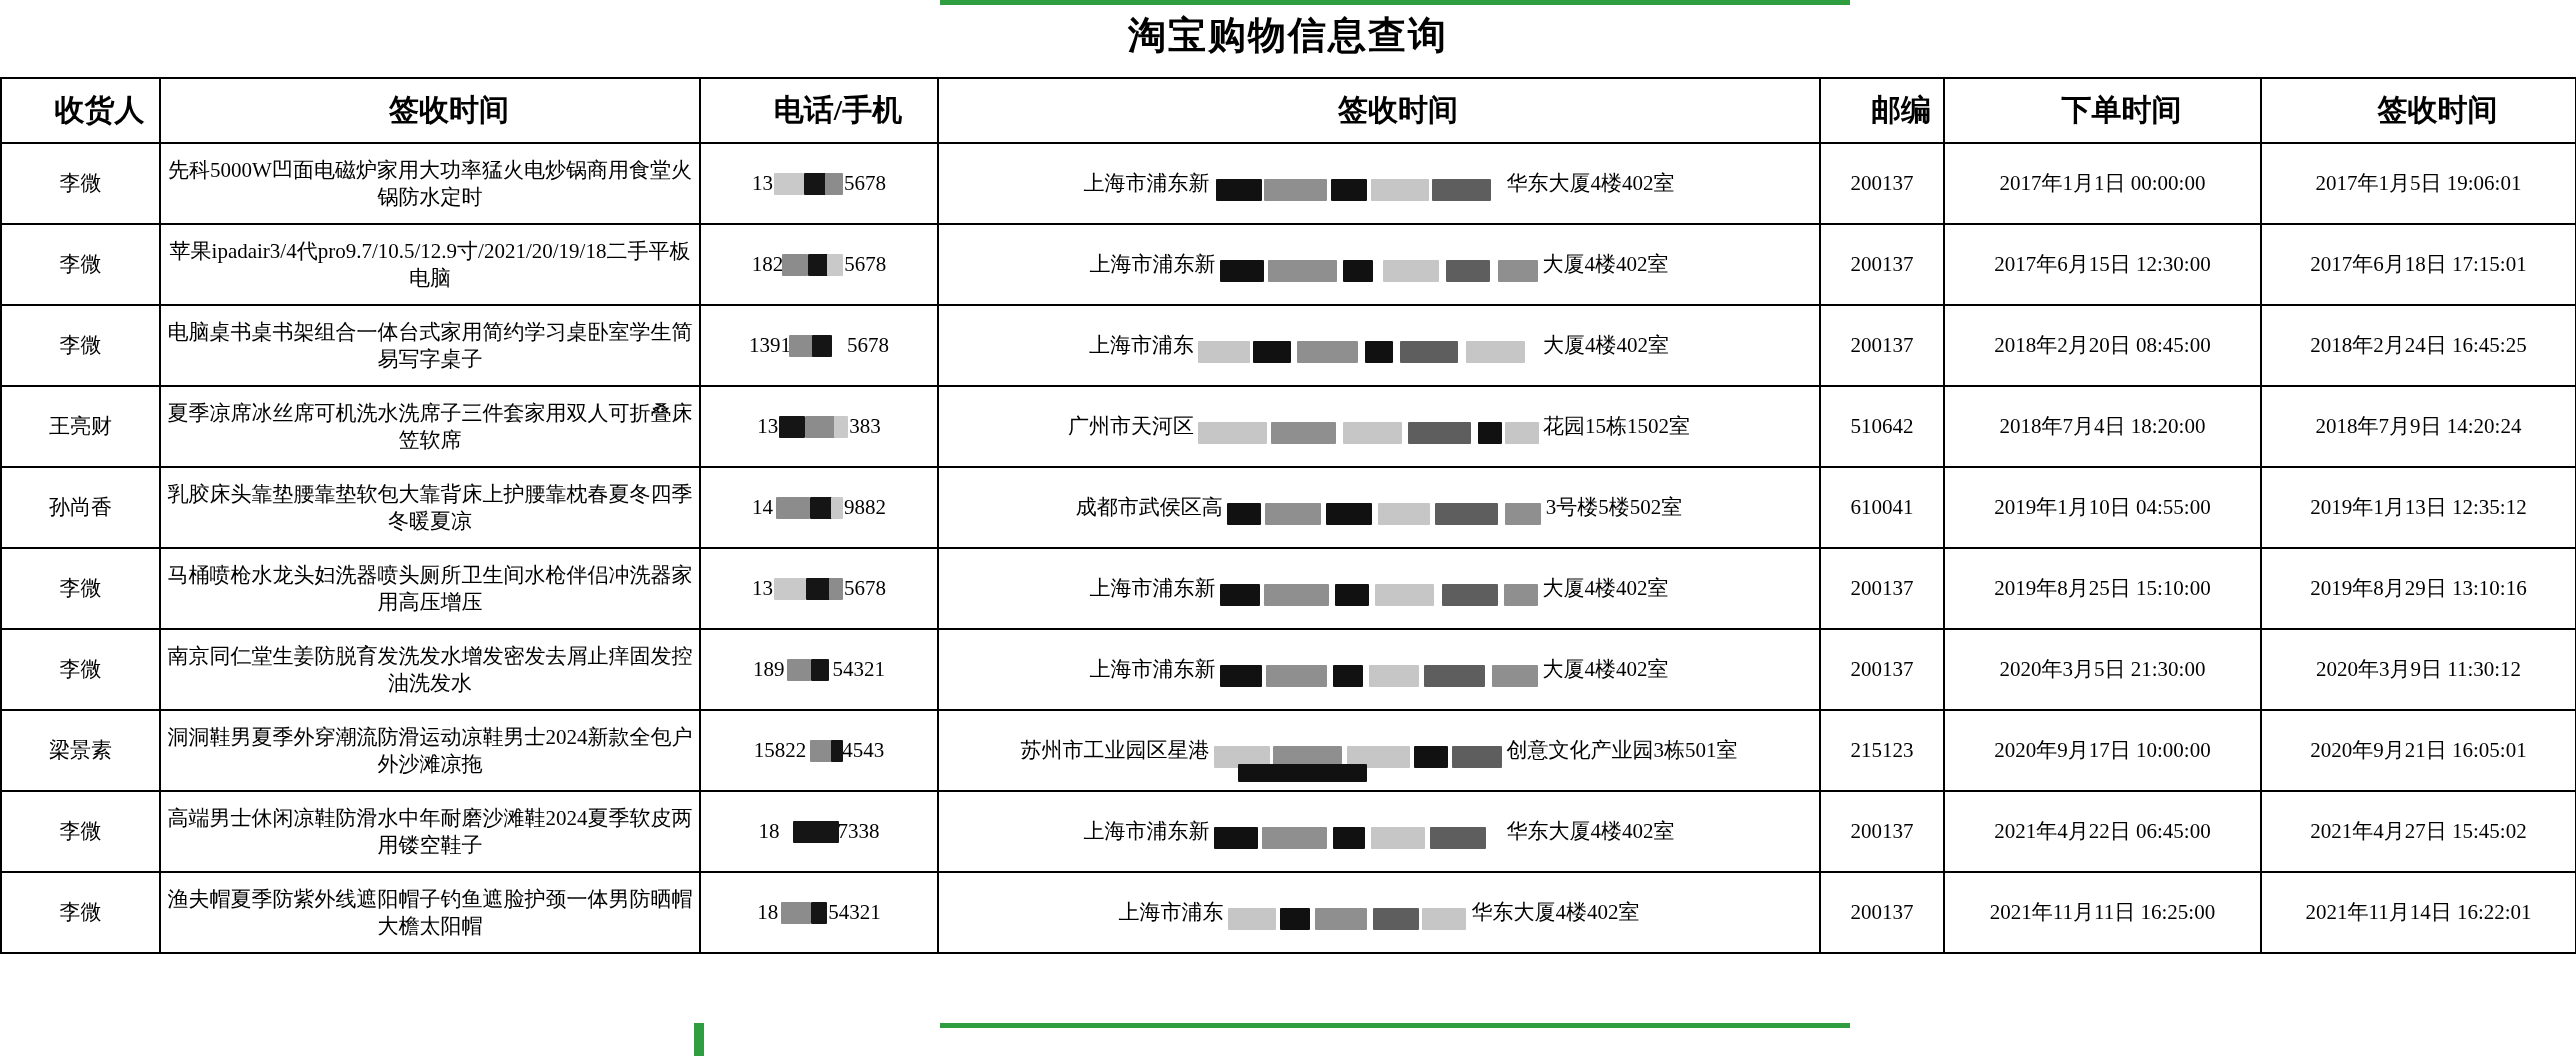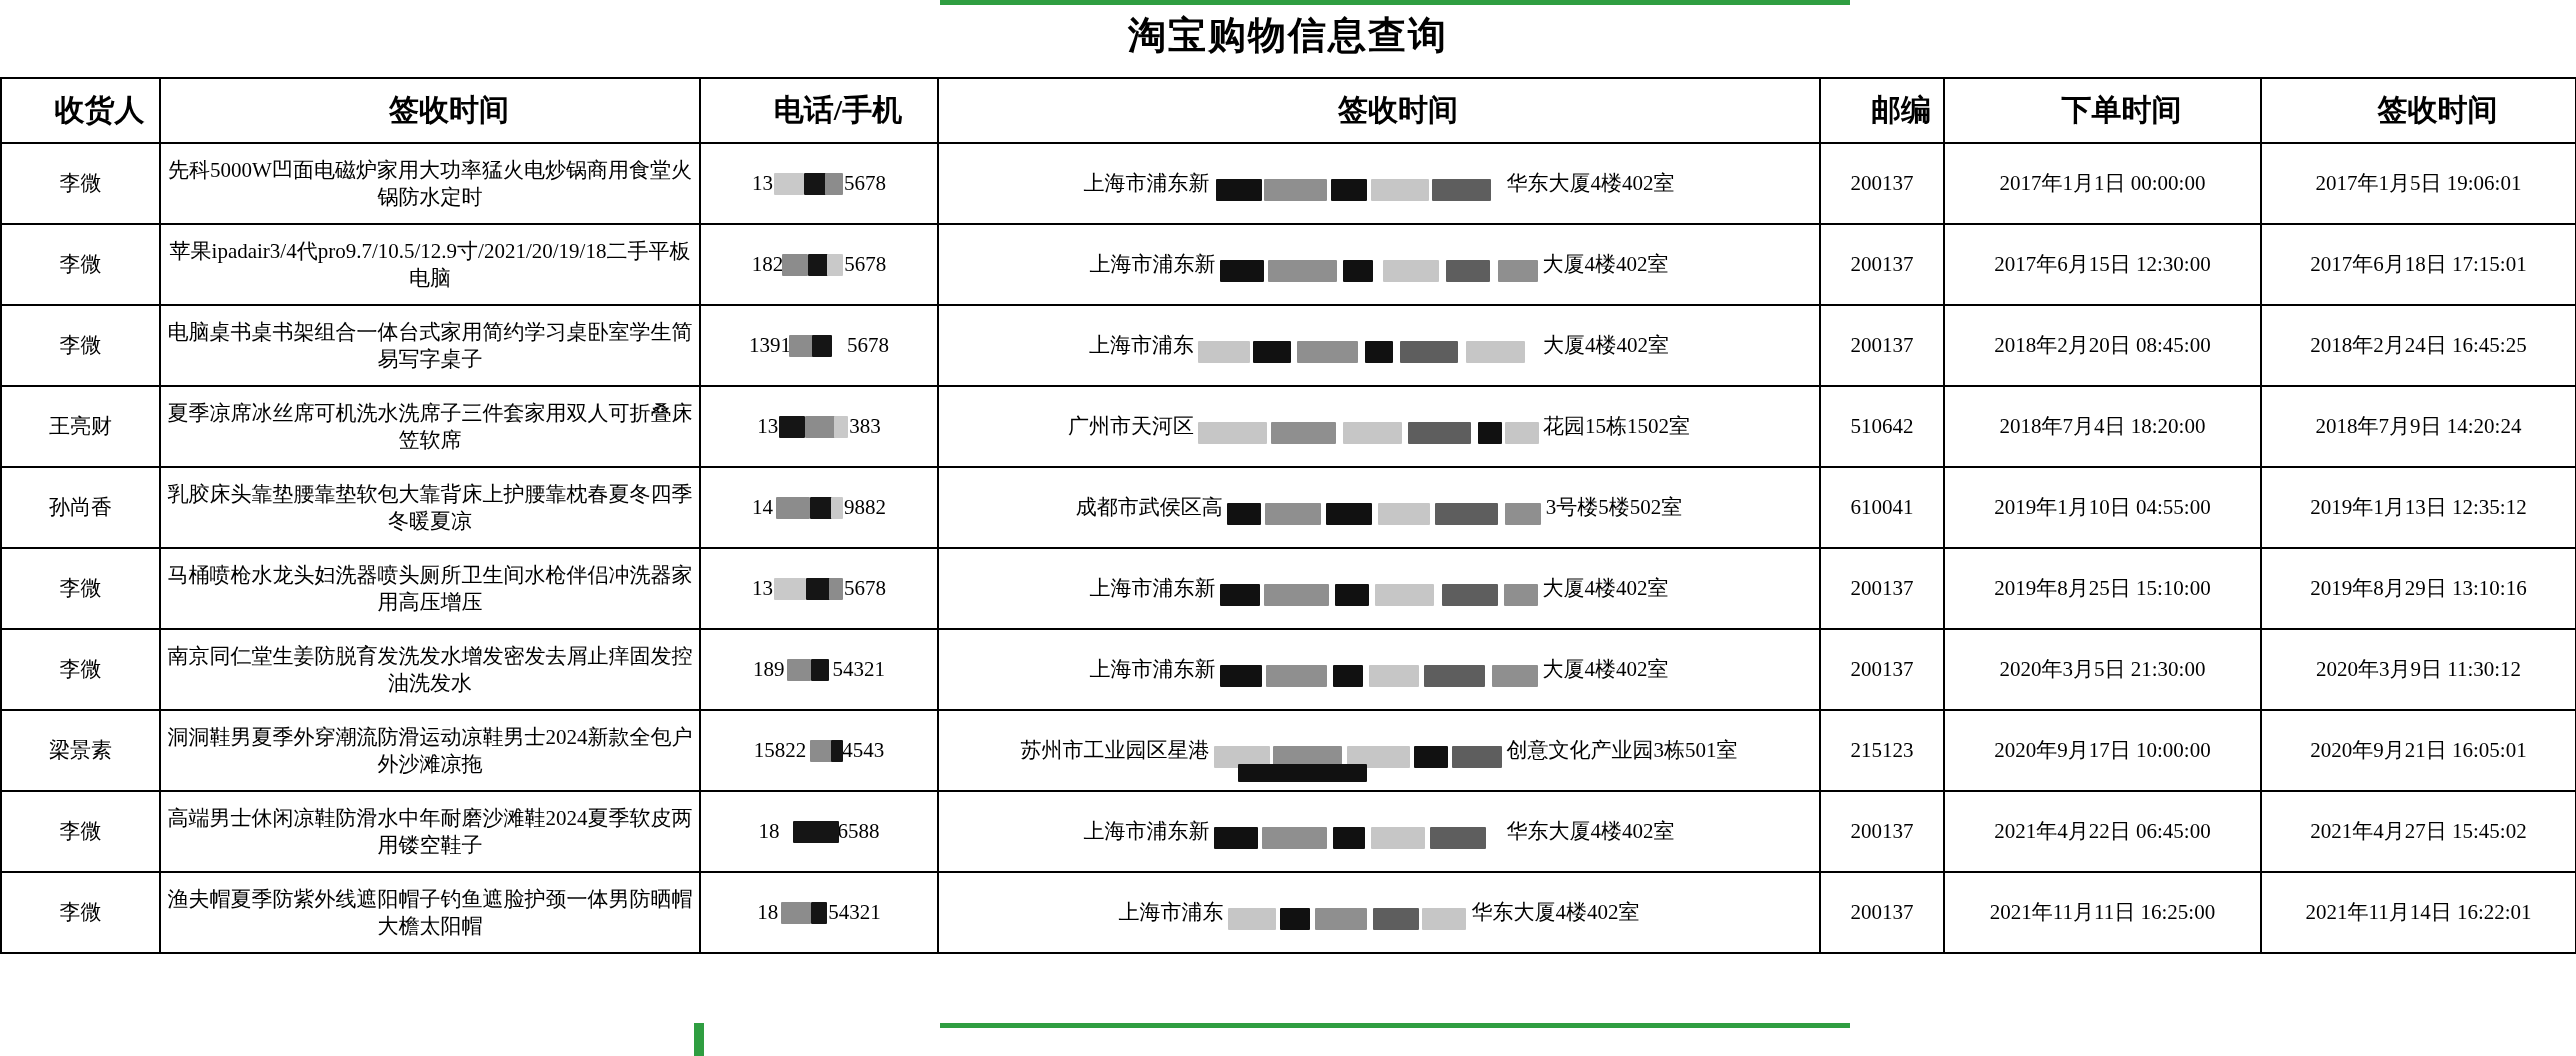--- a/index.html
+++ b/index.html
@@ -270,21 +270,21 @@
         </td>
         <td class="c-zip">215123</td>
         <td class="c-time">2020年9月17日 10:00:00</td>
         <td class="c-time">2020年9月21日 16:05:01</td>
       </tr>
 
       <tr>
         <td class="c-name">李微</td>
         <td class="c-prod">高端男士休闲凉鞋防滑水中年耐磨沙滩鞋2024夏季软皮两用镂空鞋子</td>
         <td class="c-phone">
-          <span class="masked-wrap"><span>18</span><span class="redaction ph-b" style="left:34px;width:46px;"></span><span style="display:inline-block;width:58px;"></span><span>6588</span></span>
+          <span class="masked-wrap"><span>18</span><span class="redaction ph-b" style="left:34px;width:46px;"></span><span style="display:inline-block;width:58px;"></span><span>7338</span></span>
         </td>
         <td class="c-addr">
           <span class="addr-inner"><span>上海市浦东新</span><span style="display:inline-block;width:297px;position:relative;"><span class="redaction ad-b" style="left:4px;width:44px;"></span><span class="redaction ad-a" style="left:52px;width:65px;"></span><span class="redaction ad-b" style="left:123px;width:32px;"></span><span class="redaction ad-c" style="left:161px;width:54px;"></span><span class="redaction ad-d" style="left:220px;width:56px;"></span></span><span>华东大厦4楼402室</span></span>
         </td>
         <td class="c-zip">200137</td>
         <td class="c-time">2021年4月22日 06:45:00</td>
         <td class="c-time">2021年4月27日 15:45:02</td>
       </tr>
 
       <tr>

